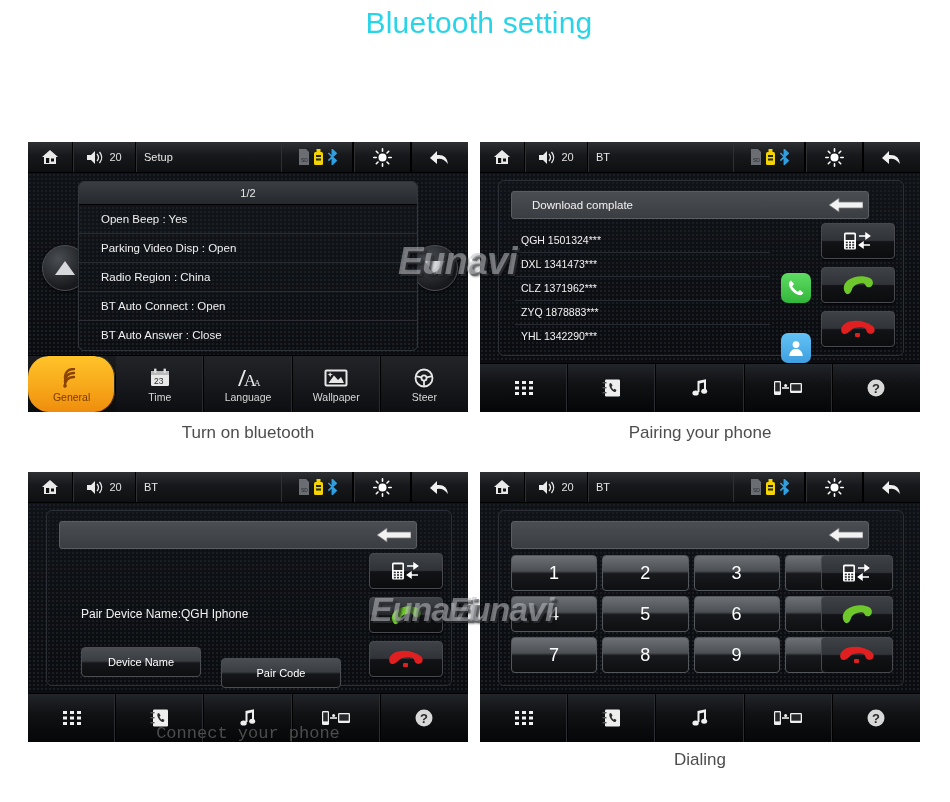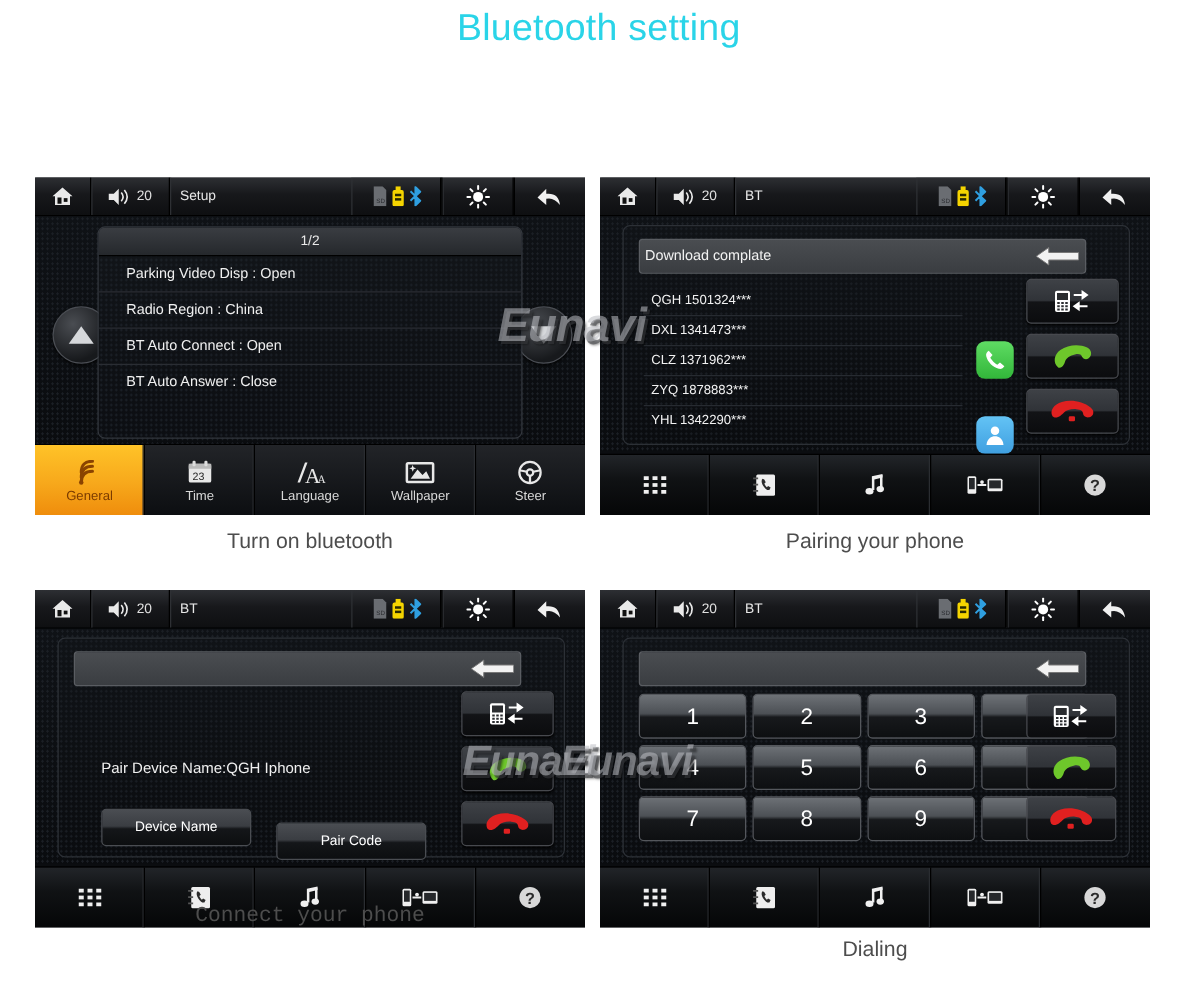--- a/index.html
+++ b/index.html
@@ -110,37 +110,38 @@
   .tab{
     flex:1;display:flex;flex-direction:column;align-items:center;justify-content:center;
     gap:3px;color:#d8d8d8;font-size:10.5px;
     border-right:1px solid #000;box-shadow:inset -1px 0 0 #2a2c30;
     background:linear-gradient(#222428,#0c0e11);
   }
   .tab:last-child{border-right:none;box-shadow:none;}
   .tab.active{
     background:linear-gradient(#ffc328 0%,#f7a81b 55%,#ef8d0c 100%);
     color:#7a3b00;
+    border-radius:21px;
   }
   .tabicon{height:22px;display:flex;align-items:flex-end;}
 
   
   .btcard{
     position:absolute;left:18px;top:7px;width:404px;height:174px;
     border:1px solid #2c3036;border-radius:6px;
     background:
       radial-gradient(circle at 2px 2px, #1a1e24 0.8px, transparent 1px) 0 0/4px 4px,
       linear-gradient(#101317,#0a0c0f);
   }
   .btfield{
     position:absolute;left:12px;top:10px;width:358px;height:28px;
     background:linear-gradient(#4a4d51,#3a3d41);
     border:1px solid #5a5d62;border-radius:3px;
     display:flex;align-items:center;
-    color:#f2f2f2;font-size:11.5px;padding-left:4px;
+    color:#f2f2f2;font-size:11.5px;padding-left:20px;
     box-sizing:border-box;
   }
   .backarrow{
     position:absolute;right:10px;top:6px;width:34px;height:16px;
   }
 
   
   .contacts{position:absolute;left:16px;top:48px;width:255px;}
   .contact{
     height:23px;line-height:23px;color:#f2f2f2;font-size:10.5px;
@@ -291,20 +292,21 @@
   <div class="body bodyP1">
     <div class="navcircle left">
       <span class="tri tri-up"></span>
     </div>
     <div class="navcircle right">
       <span class="tri tri-down"></span>
     </div>
 
     <div class="setcard">
       <div class="setcard-head">1/2</div>
+      <div class="setrow">Open Beep : Yes</div>
       <div class="setrow">Parking Video Disp : Open</div>
       <div class="setrow">Radio Region : China</div>
       <div class="setrow">BT Auto Connect : Open</div>
       <div class="setrow">BT Auto Answer : Close</div>
     </div>
   </div>
 
   <div class="tabbar">
     <div class="tab active">
       <span class="tabicon">

